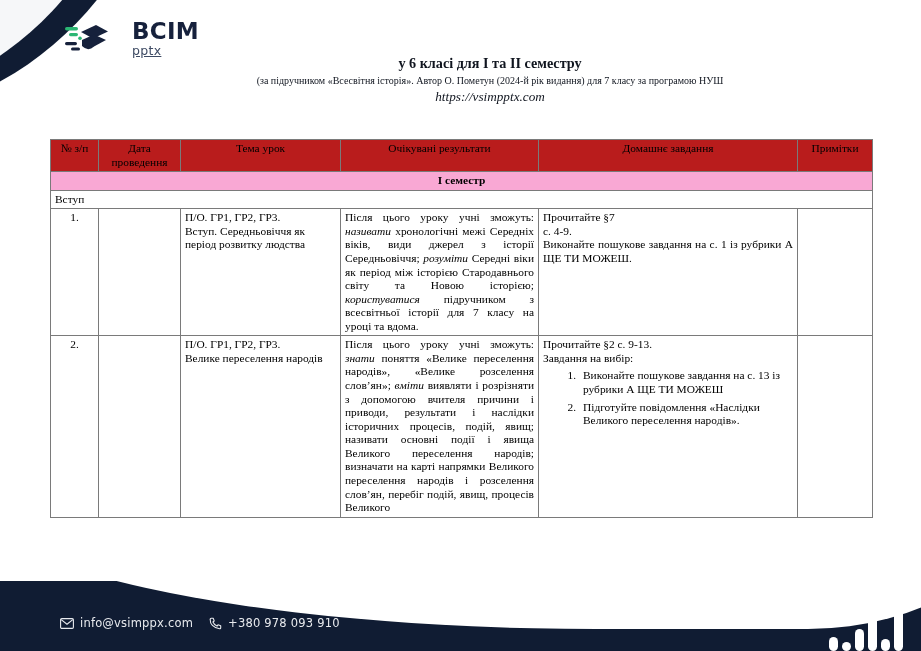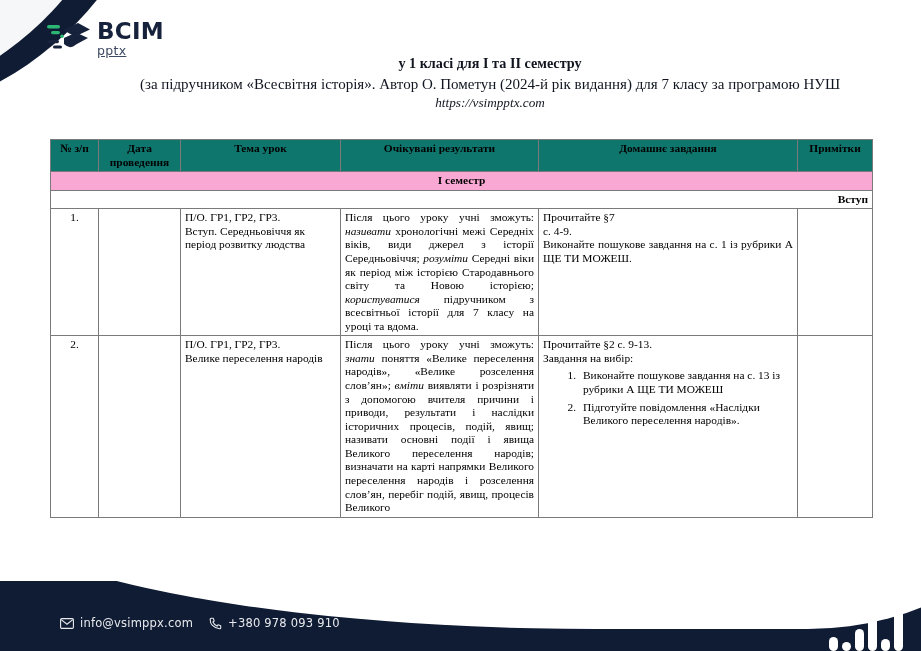--- a/index.html
+++ b/index.html
@@ -81,25 +81,25 @@
     display: block;
     width: 9px;
     background: #ffffff;
     border-radius: 5px;
   }
   .bars i.dot { height: 9px; }
 
   
   .logo {
     position: absolute;
-    left: 46px; top: 20px;
+    left: 64px; top: 20px;
     z-index: 5;
     display: flex;
-    align-items: flex-start;
-    gap: 7px;
+    align-items: flex-end;
+    gap: 24px;
   }
   .logo-text {
     display: flex; flex-direction: column;
     line-height: 1;
     font-family: "DejaVu Sans", sans-serif;
   }
   .logo-text .t1 {
     font-size: 23px; font-weight: 700; color: #16213c; letter-spacing: .3px;
   }
   .logo-text .t2 {
@@ -114,21 +114,21 @@
     z-index: 4;
     color: #10151f;
   }
   .doc-head .l1 {
     font-size: 14.2px; font-weight: bold; line-height: 1.35;
   }
   .doc-head .l2 {
     font-size: 14.2px; font-weight: bold; line-height: 1.35;
   }
   .doc-head .l3 {
-    font-size: 15px; line-height: 1.35; margin-top: 1px;
+    font-size: 10px; line-height: 1.35; margin-top: 1px;
   }
   .doc-head .l4 {
     font-size: 13.2px; font-style: italic; line-height: 1.35;
   }
 
   
   table.ktp {
     position: absolute;
     left: 50px; top: 139px;
     width: 822px;
@@ -139,42 +139,42 @@
   }
   table.ktp td, table.ktp th {
     border: 1px solid #7a7a7a;
     vertical-align: top;
     padding: 2px 4px;
     font-size: 11.4px;
     line-height: 1.19;
     color: #000;
   }
   thead th {
-    background: #0f766e;
+    background: #b91c1c;
     color: #ffffff;
     border: 1px solid #14213a;
     text-align: center;
     vertical-align: middle;
-    font-weight: bold;
+    font-weight: normal;
     font-size: 12.2px;
     padding: 3px 3px;
     line-height: 1.18;
   }
   .row-sem td {
     background: #f9a8d4;
     color: #ffffff;
     text-align: center;
     font-weight: bold;
     font-size: 11.6px;
     border: 1px solid #3cb25c;
     padding: 1px 0 2px;
   }
   .row-sub td {
-    text-align: right;
-    font-weight: bold;
+    text-align: left;
+    font-weight: normal;
     font-size: 12px;
     padding: 1px 0 2px;
   }
   .c-num { text-align: center; }
   .just { text-align: justify; }
   .just-l { text-align: left; margin-top: 48px; }
   i.em { font-style: italic; font-family: Liberation Serif, serif; }
   ol.hw {
     margin: 0 0 0 22px;
     padding: 0 0 0 10px;
@@ -202,21 +202,21 @@
         <path d="M18 18 L18 24 Q24 30 30 24.5 L30 18.5 Z" fill="#16213c"></path>
       </svg>
     </span>
     <span class="logo-text">
       <span class="t1">ВСІМ</span>
       <span class="t2">pptx</span>
     </span>
   </div>
 
   <div class="doc-head">
-    <div class="l2">у 1 класі для I та II семестру</div>
+    <div class="l2">у 6 класі для I та II семестру</div>
     <div class="l3">(за підручником «Всесвітня історія». Автор О. Пометун  (2024-й рік видання) для 7 класу за програмою НУШ</div>
     <div class="l4">https://vsimpptx.com</div>
   </div>
 
   <table class="ktp">
     <colgroup>
       <col style="width:48px">
       <col style="width:82px">
       <col style="width:160px">
       <col style="width:198px">

